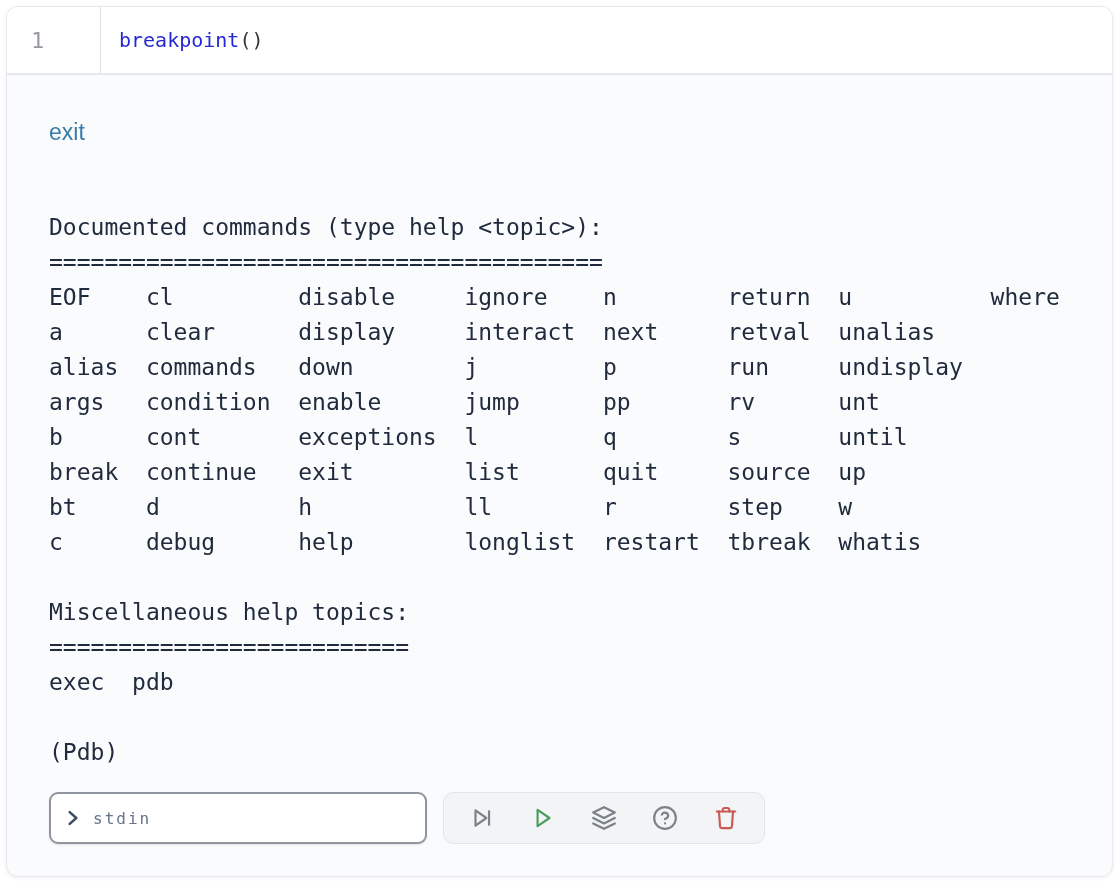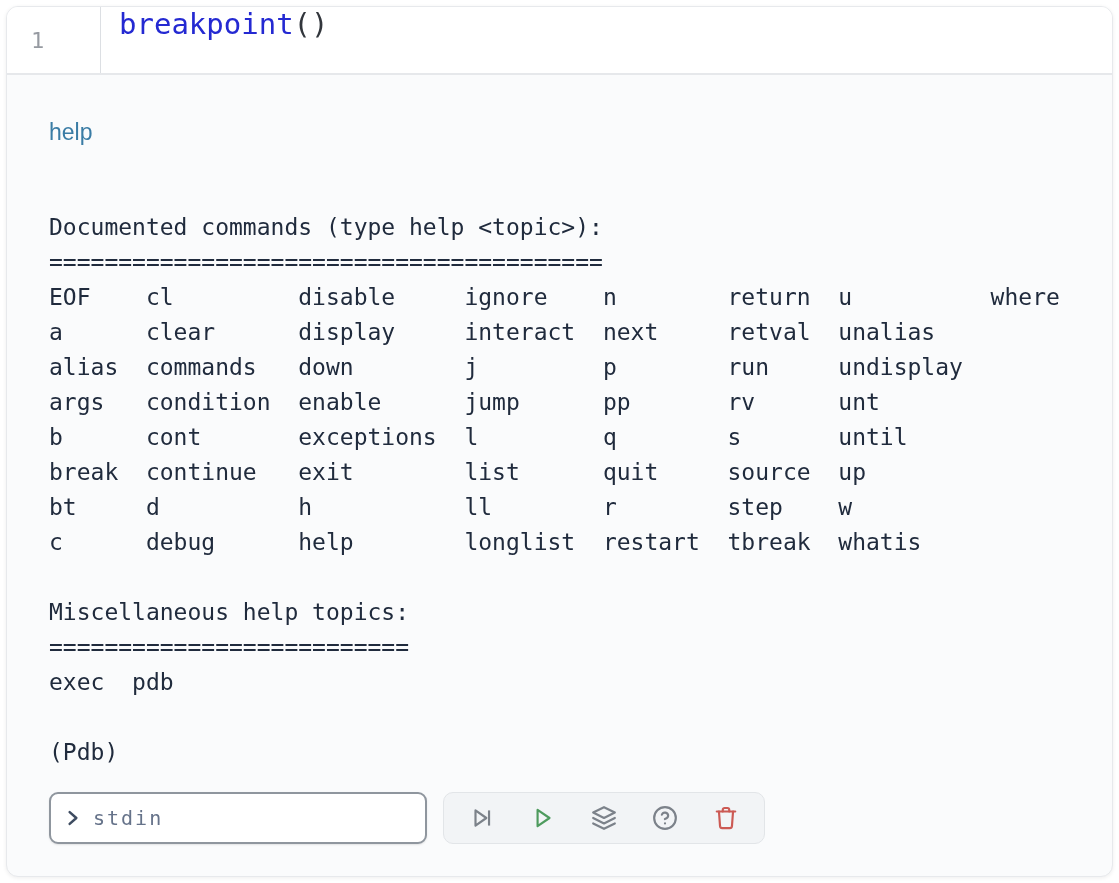--- a/index.html
+++ b/index.html
@@ -29,23 +29,24 @@
     display: flex;
     align-items: center;
     padding-left: 24px;
     border-right: 1px solid #dcdfe3;
     font-family: "DejaVu Sans Mono", monospace;
     font-size: 22px;
     color: #969aa1;
   }
   .code-line {
     display: flex;
+    align-items: center;
     padding-left: 18px;
     font-family: "DejaVu Sans Mono", monospace;
-    font-size: 29px;
+    font-size: 20px;
   }
   .tok-builtin { color: #2429d2; }
   .tok-punct   { color: #32363c; }
 
   
   .console { padding: 0 42px; }
 
   .echo {
     margin-top: 44px;
     font-family: "Liberation Sans", sans-serif;
@@ -80,21 +81,21 @@
     padding: 0 12px;
   }
   .stdin-box svg { flex: 0 0 auto; }
   .stdin-box input {
     border: none;
     outline: none;
     background: transparent;
     width: 100%;
     margin-left: 10px;
     font-family: "DejaVu Sans Mono", monospace;
-    font-size: 20px;
+    font-size: 16px;
     letter-spacing: 2px;
     color: #202b3d;
   }
   .stdin-box input::placeholder { color: #66738a; opacity: 1; }
 
   .toolbar {
     margin-left: 16px;
     width: 322px;
     height: 52px;
     background: #f2f4f6;
@@ -126,21 +127,21 @@
       <span>1</span>
     </div>
     <div class="code-line">
         <span class="tok-builtin">breakpoint</span>
         <span class="tok-punct">()</span>
       </div>
   </div>
 
   <div class="console">
 
-    <div class="echo">help</div>
+    <div class="echo">exit</div>
 
     <pre class="out">Documented commands (type help &lt;topic&gt;):
 ========================================
 EOF    cl         disable     ignore    n        return  u          where
 a      clear      display     interact  next     retval  unalias
 alias  commands   down        j         p        run     undisplay
 args   condition  enable      jump      pp       rv      unt
 b      cont       exceptions  l         q        s       until
 break  continue   exit        list      quit     source  up
 bt     d          h           ll        r        step    w

